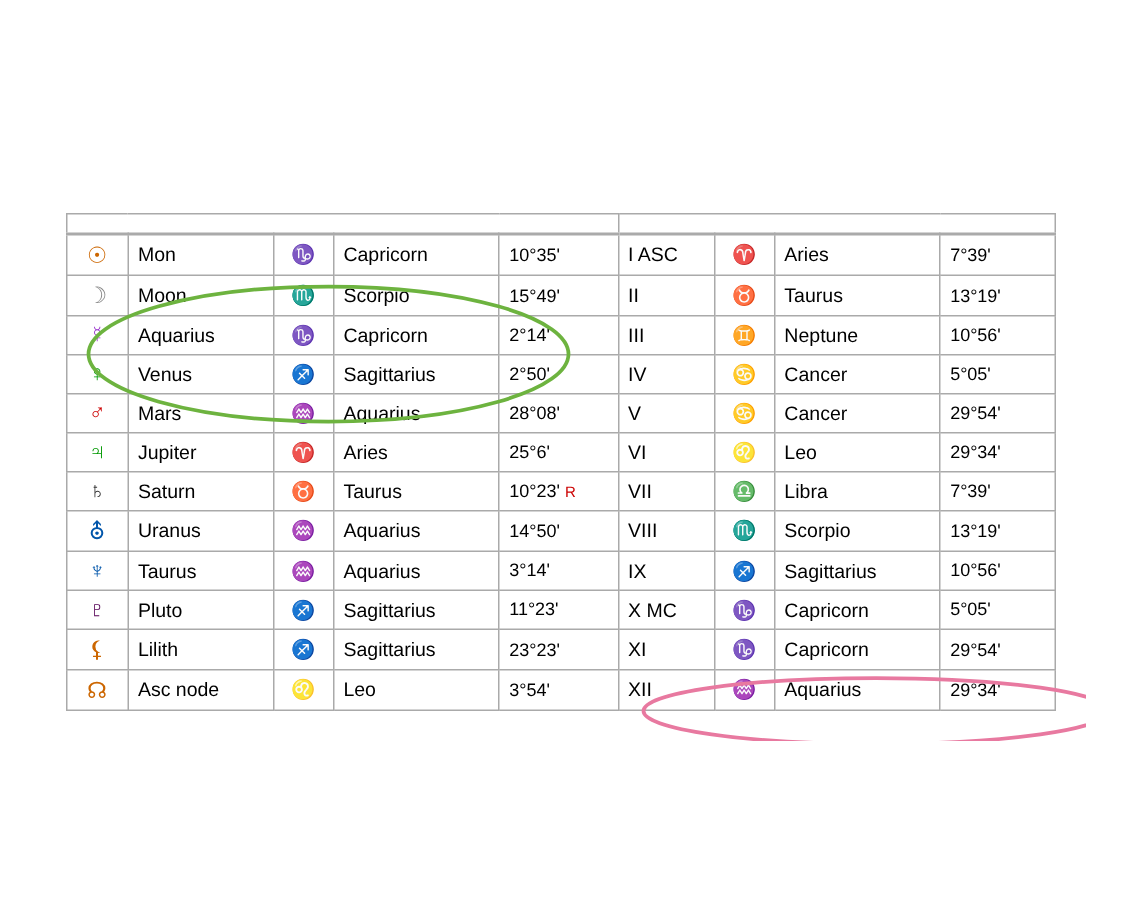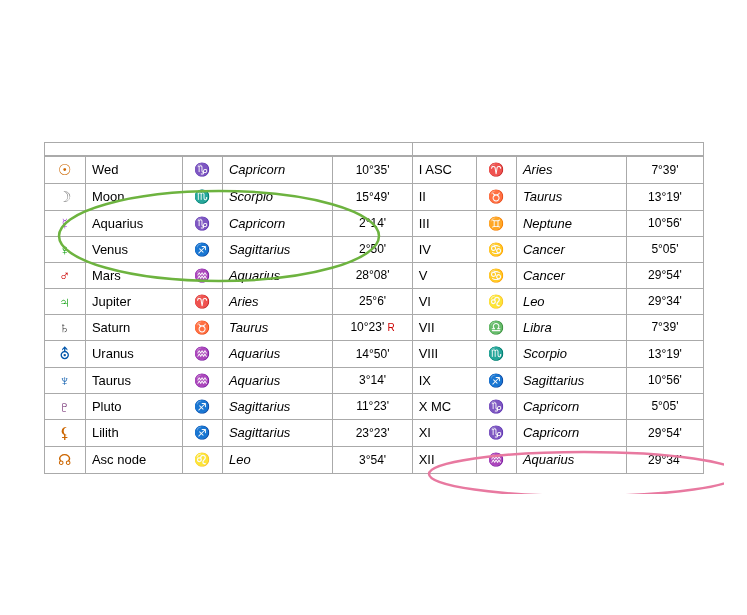--- a/index.html
+++ b/index.html
@@ -32,22 +32,22 @@
     .section-header {
       text-align: center;
       font-weight: bold;
       font-size: 14px;
       padding: 6px;
       border-bottom: 1px solid #aaa;
     }
     .col-icon { width: 30px; text-align: center; }
     .col-name { width: 70px; }
     .col-sign-icon { width: 24px; text-align: center; }
-    .col-sign { width: 80px; font-style: italic; }
-    .col-deg { width: 55px; text-align: center; }
+    .col-sign { width: 80px; }
+    .col-deg { width: 55px; text-align: left; }
     .col-house { width: 45px; }
     
     
     .overlay {
       position: absolute;
       top: 0; left: 0;
       width: 100%;
       height: 100%;
       pointer-events: none;
     }
@@ -71,21 +71,21 @@
       <tr class="headers-row">
         <td colspan="5" class="section-header"></td>
         <td colspan="4" class="section-header"></td>
       </tr>
     </thead>
     <tbody id="table-body">
         <tr>
     <td class="col-icon">
       <span style="color:#cc6600; font-size:15px;">☉</span>
     </td>
-    <td class="col-name">Wed</td>
+    <td class="col-name">Mon</td>
     <td class="col-sign-icon">
       <span style="color:#006699; font-size:13px;">♑</span>
     </td>
     <td class="col-sign">Capricorn</td>
     <td class="col-deg deg-cell">10°35'</td>
     <td class="col-house">I ASC</td>
     <td class="col-sign-icon">
       <span style="color:#cc3300; font-size:13px;">♈</span>
     </td>
     <td class="col-sign">Aries</td>

